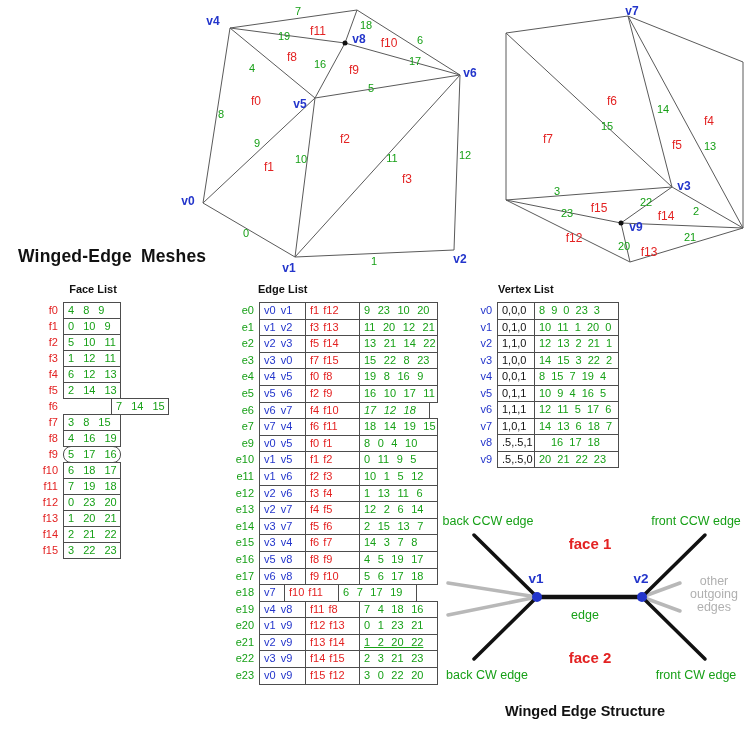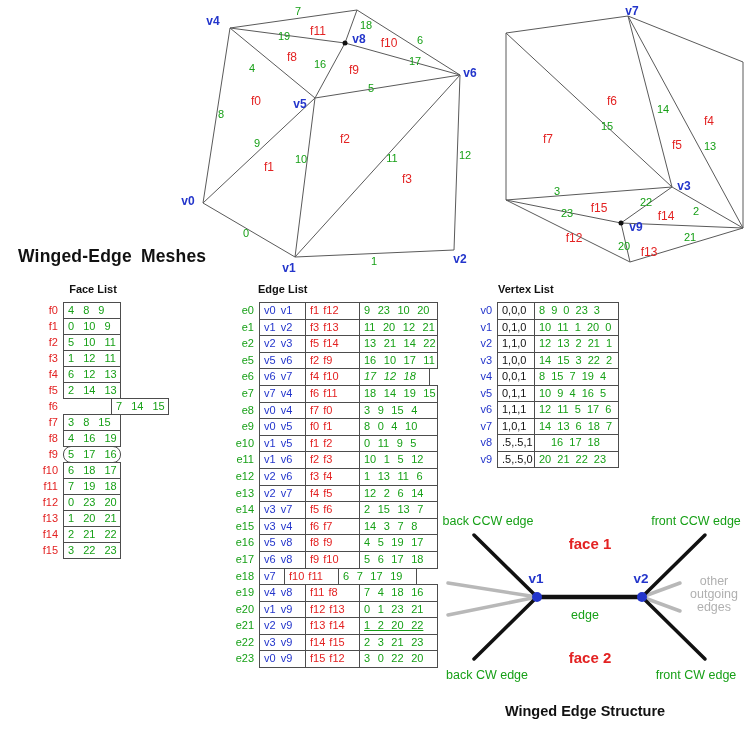--- a/index.html
+++ b/index.html
@@ -306,21 +306,33 @@
           <span class="cell c-edge edge-wings" style="width:79px;">11 20 12 21</span>
         </div>
 
         <div class="trow">
           <span class="rlab c-edge" style="width:22px;">e2</span>
           <span class="cell c-vert edge-verts" style="width:47px;">v2 v3</span>
           <span class="cell c-face edge-faces" style="width:55px;">f5 f14</span>
           <span class="cell c-edge edge-wings" style="width:79px;">13 21 14 22</span>
         </div>
 
-
+        <div class="trow">
+          <span class="rlab c-edge" style="width:22px;">e3</span>
+          <span class="cell c-vert edge-verts" style="width:47px;">v3 v0</span>
+          <span class="cell c-face edge-faces" style="width:55px;">f7 f15</span>
+          <span class="cell c-edge edge-wings" style="width:79px;">15 22 8 23</span>
+        </div>
+
+        <div class="trow">
+          <span class="rlab c-edge" style="width:22px;">e4</span>
+          <span class="cell c-vert edge-verts" style="width:47px;">v4 v5</span>
+          <span class="cell c-face edge-faces" style="width:55px;">f0 f8</span>
+          <span class="cell c-edge edge-wings" style="width:79px;">19 8 16 9</span>
+        </div>
 
         <div class="trow">
           <span class="rlab c-edge" style="width:22px;">e5</span>
           <span class="cell c-vert edge-verts" style="width:47px;">v5 v6</span>
           <span class="cell c-face edge-faces" style="width:55px;">f2 f9</span>
           <span class="cell c-edge edge-wings" style="width:79px;">16 10 17 11</span>
         </div>
 
         <div class="trow">
           <span class="rlab c-edge" style="width:22px;">e6</span>
@@ -329,26 +341,20 @@
           <span class="cell c-edge edge-wings" style="width:71px;font-style:italic;">17 12 18 13</span>
         </div>
 
         <div class="trow">
           <span class="rlab c-edge" style="width:22px;">e7</span>
           <span class="cell c-vert edge-verts" style="width:47px;">v7 v4</span>
           <span class="cell c-face edge-faces" style="width:55px;">f6 f11</span>
           <span class="cell c-edge edge-wings" style="width:79px;">18 14 19 15</span>
         </div>
 
-        <div class="trow">
-          <span class="rlab c-edge" style="width:22px;">e8</span>
-          <span class="cell c-vert edge-verts" style="width:47px;">v0 v4</span>
-          <span class="cell c-face edge-faces" style="width:55px;">f7 f0</span>
-          <span class="cell c-edge edge-wings" style="width:79px;">3 9 15 4</span>
-        </div>
 
         <div class="trow">
           <span class="rlab c-edge" style="width:22px;">e9</span>
           <span class="cell c-vert edge-verts" style="width:47px;">v0 v5</span>
           <span class="cell c-face edge-faces" style="width:55px;">f0 f1</span>
           <span class="cell c-edge edge-wings" style="width:79px;">8 0 4 10</span>
         </div>
 
         <div class="trow">
           <span class="rlab c-edge" style="width:22px;">e10</span>

